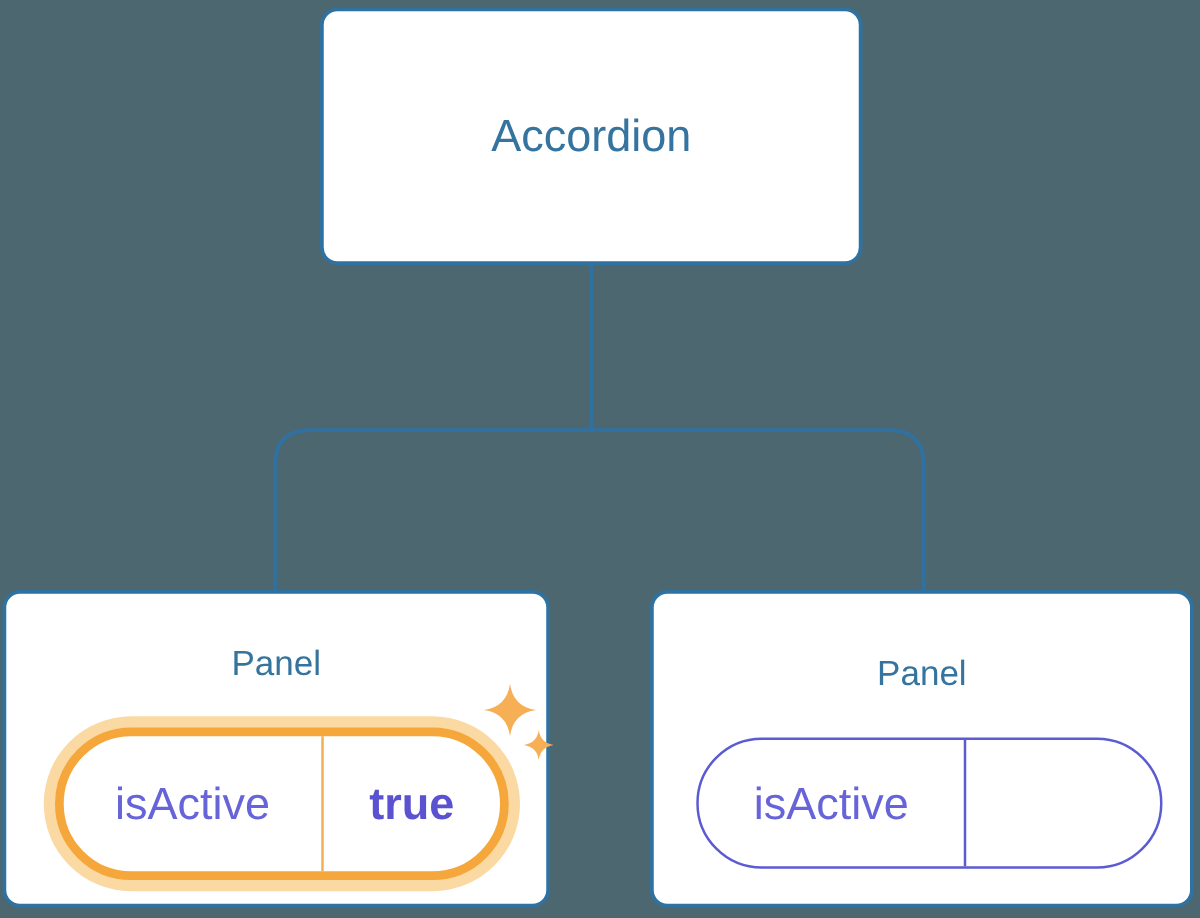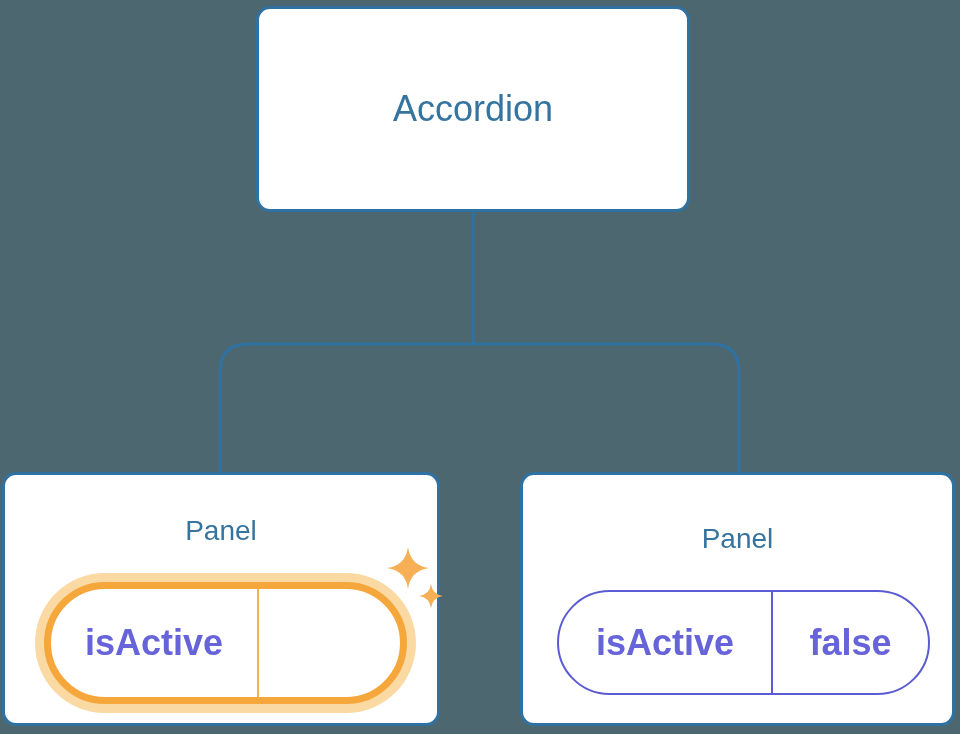--- a/index.html
+++ b/index.html
@@ -77,21 +77,20 @@
   }
   .pill-inactive {
     left: 34px; top: 115px;
     width: 373px; height: 105px;
     border: 2.5px solid var(--purple-border);
   }
   .pill-cell {
     display: flex;
     align-items: center;
     justify-content: center;
-    font-weight: bold;
   }
   .pill-active .cell-key   { flex: 0 0 208px; border-right: 2px solid var(--orange-divider); }
   .pill-active .cell-value { flex: 1 1 auto; }
   .pill-inactive .cell-key   { flex: 0 0 214px; border-right: 2.5px solid var(--purple-border); }
   .pill-inactive .cell-value { flex: 1 1 auto; }
   .cell-value.bold {
     font-weight: 700;
     color: var(--purple-bold-text);
   }
   .sparkles {
@@ -113,30 +112,30 @@
 
   <div class="node node-root">
     <span class="node-label">Accordion</span>
   </div>
 
   <div class="node node-panel-left">
     <div class="panel-title">Panel</div>
 
     <div class="state-pill pill-active">
       <div class="pill-cell cell-key">isActive</div>
+      <div class="pill-cell cell-value bold">true</div>
     </div>
 
     <svg class="sparkles" width="60" height="66" viewBox="0 0 60 66">
       <path d="M22 1 Q24.5 19.5 43 22 Q24.5 24.5 22 43 Q19.5 24.5 1 22 Q19.5 19.5 22 1 Z" fill="var(--sparkle)"></path>
       <path d="M45 38 Q46.5 48.5 57 50 Q46.5 51.5 45 62 Q43.5 51.5 33 50 Q43.5 48.5 45 38 Z" fill="var(--sparkle)"></path>
     </svg>
   </div>
 
   <div class="node node-panel-right">
     <div class="panel-title">Panel</div>
 
     <div class="state-pill pill-inactive">
       <div class="pill-cell cell-key">isActive</div>
-      <div class="pill-cell cell-value">false</div>
     </div>
   </div>
 
 </div>
 
 </body></html>

